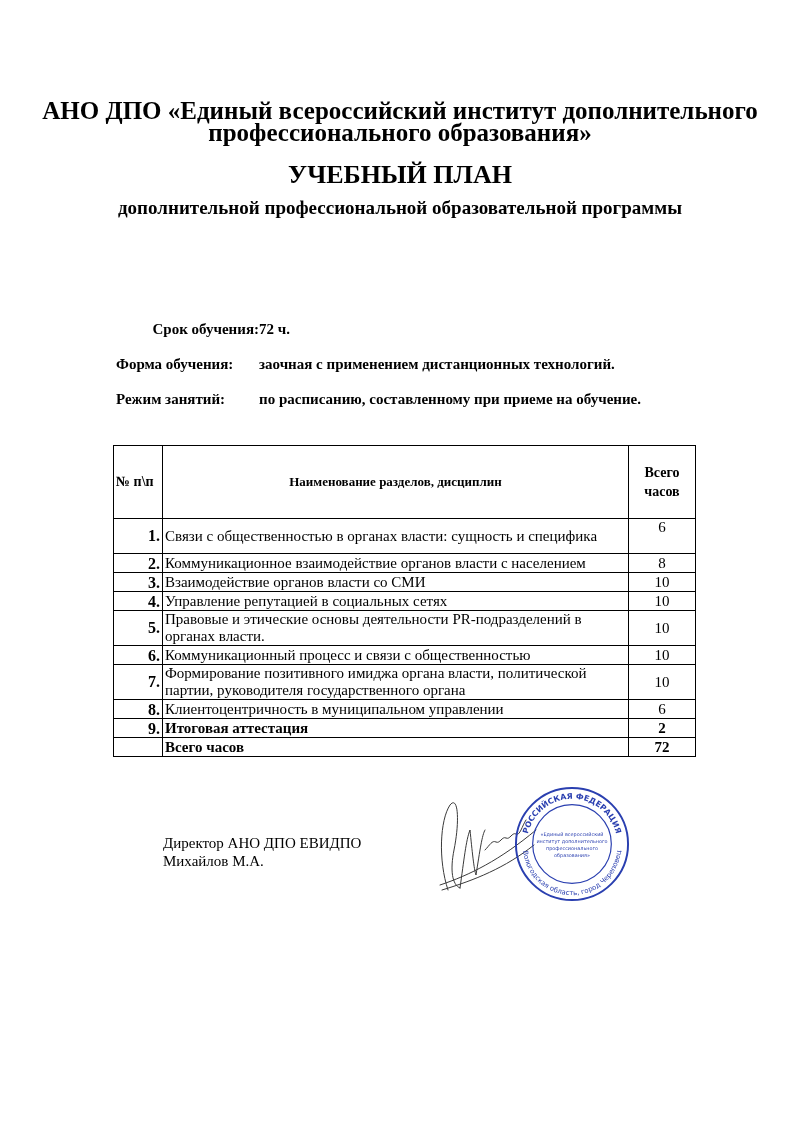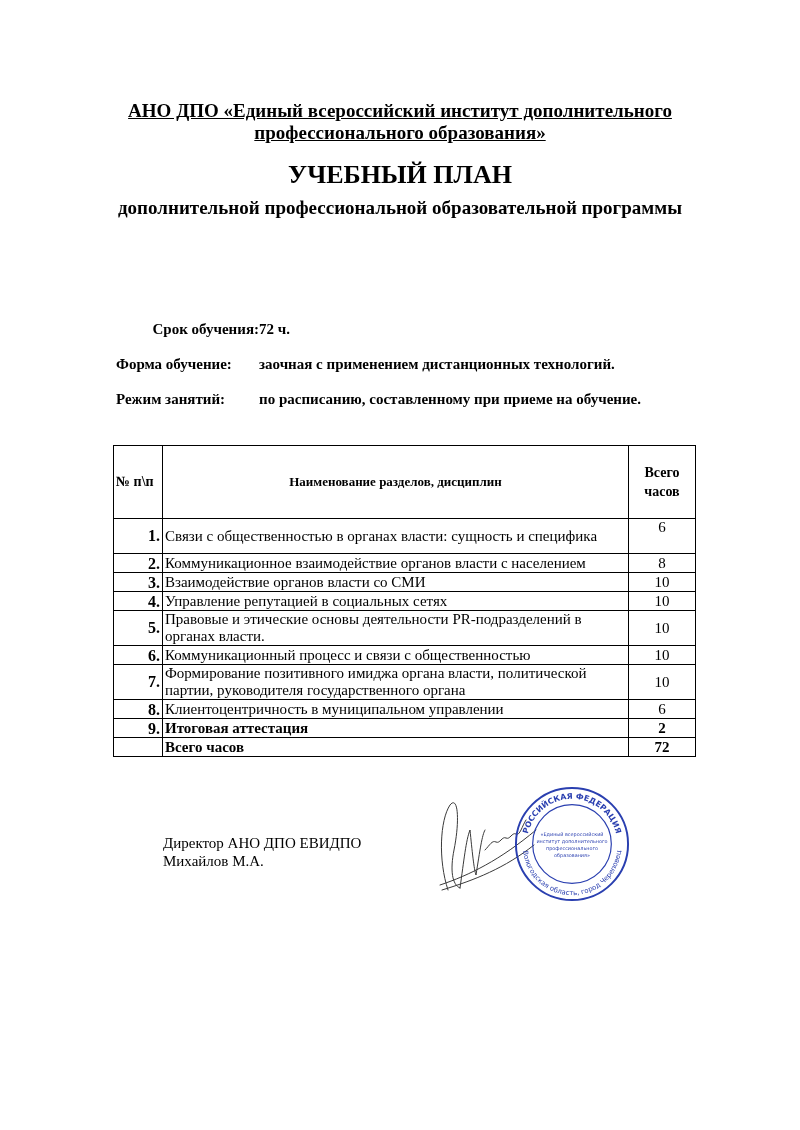--- a/index.html
+++ b/index.html
@@ -1,20 +1,20 @@
 <!DOCTYPE html>
 <html><head>
 <meta charset="utf-8">
 <style>
   html, body { margin: 0; padding: 0; background: #ffffff; }
   body { width: 800px; height: 1130px; position: relative; overflow: hidden;
          font-family: "Liberation Serif", "DejaVu Serif", serif; color: #000; }
   .page { position: absolute; left: 0; top: 0; width: 800px; height: 1130px; }
   .center { position: absolute; left: 0; width: 800px; text-align: center; font-weight: bold; }
-  .org { top: 100px; font-size: 19px; line-height: 22px; text-decoration: underline; }
+  .org { top: 100px; font-size: 25px; line-height: 22px; }
   .doc-title { top: 164px; font-size: 26px; line-height: 22px; }
   .subtitle { top: 197px; font-size: 19px; line-height: 22px; }
   .program { top: 262px; font-size: 19px; line-height: 22px; }
   .meta { position: absolute; left: 116px; font-size: 15px; font-weight: bold; line-height: 18px; }
   .meta .k { display: inline-block; width: 143px; }
   .meta.r1 { top: 320px; }
   .meta.r1 .k { width: 143px; text-align: right; }
   .meta.r2 { top: 355px; }
   .meta.r3 { top: 390px; }
   table.plan { position: absolute; left: 113px; top: 445px; width: 583px;
@@ -48,21 +48,21 @@
 
   <div class="center subtitle">
     <div>дополнительной профессиональной образовательной программы</div>
   </div>
 
 
   <div class="meta r1">
     <span class="k">Срок обучения:</span><span>72 ч.</span>
   </div>
   <div class="meta r2">
-    <span class="k">Форма обучение:</span><span>заочная с применением дистанционных технологий.</span>
+    <span class="k">Форма обучения:</span><span>заочная с применением дистанционных технологий.</span>
   </div>
   <div class="meta r3">
     <span class="k">Режим занятий:</span><span>по расписанию, составленному при приеме на обучение.</span>
   </div>
 
   <table class="plan">
     <thead>
       <tr>
         <th class="num">№ п\п</th>
         <th class="name">Наименование разделов, дисциплин</th>

